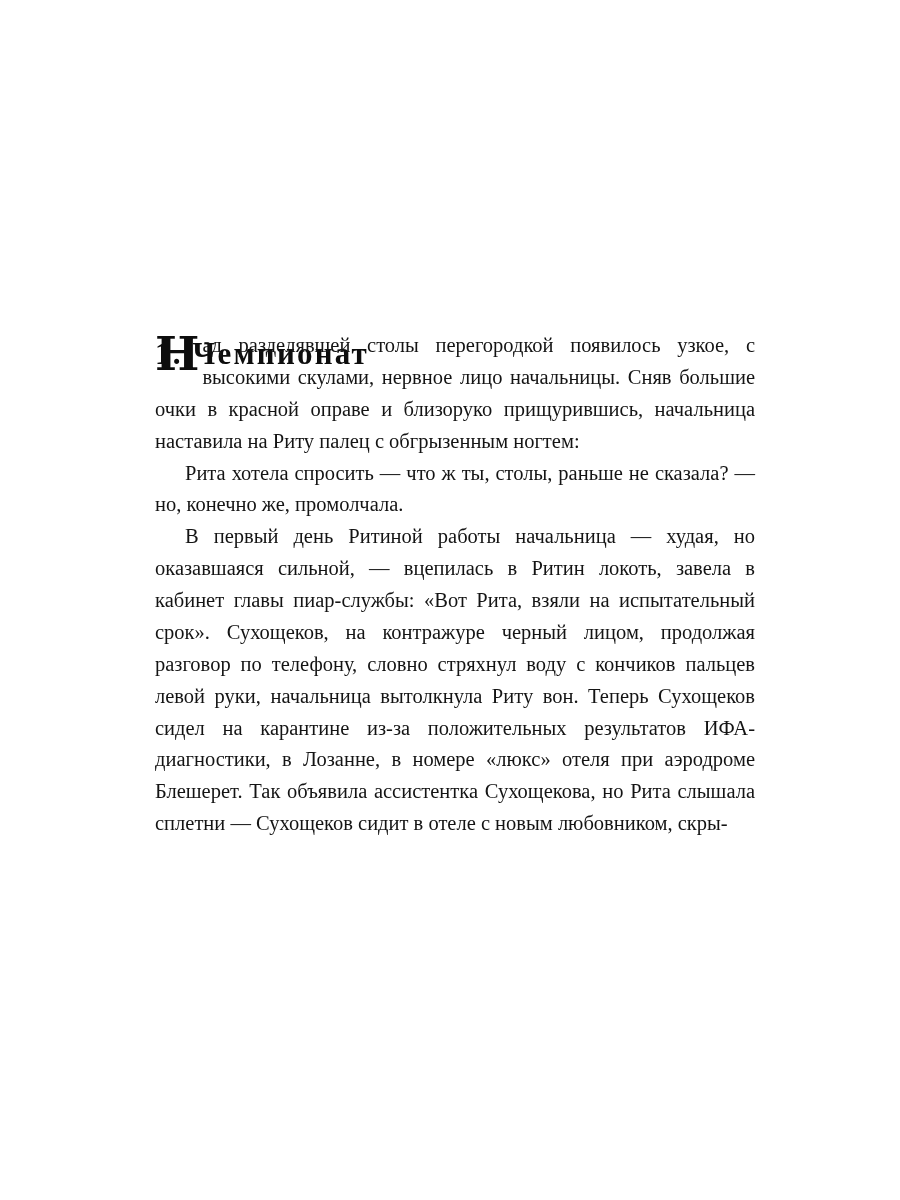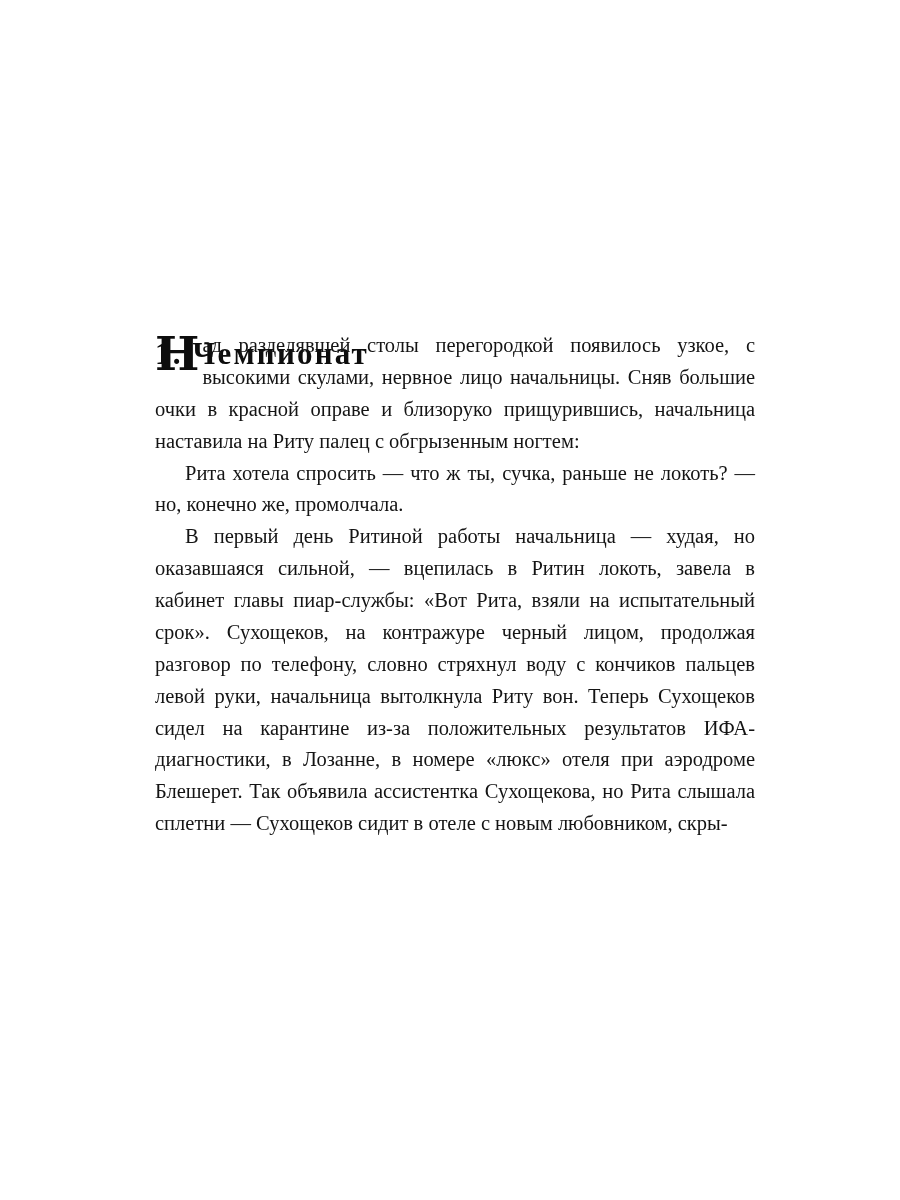--- a/index.html
+++ b/index.html
@@ -80,20 +80,20 @@
   <h1 class="chapter-title" style="position: absolute; left: 155px; top: 332px; width: 600px;">
     <span class="line line-1">1. Чемпионат</span>
   </h1>
 
   <div class="content">
     <div class="body-text">
 
       <p class="dropcap-para"><span class="dropcap">Н</span><span>ад разделявшей столы перегородкой появилось узкое, с высокими скулами, нервное лицо начальницы. Сняв большие очки в красной оправе и близоруко прищурившись, начальница наставила на Риту палец с обгрызенным ногтем:</span></p>
 
 
-      <p class="indent">Рита хотела спросить — что ж ты, сучка, раньше не локоть? — но, конечно же, промолчала.</p>
+      <p class="indent">Рита хотела спросить — что ж ты, столы, раньше не сказала? — но, конечно же, промолчала.</p>
 
       <p class="indent">В первый день Ритиной работы начальница — худая, но оказавшаяся сильной, — вцепилась в Ритин локоть, завела в кабинет главы пиар-службы: «Вот Рита, взяли на испытательный срок». Сухощеков, на контражуре черный лицом, продолжая разговор по телефону, словно стряхнул воду с кончиков пальцев левой руки, начальница вытолкнула Риту вон. Теперь Сухощеков сидел на карантине из-за положительных результатов ИФА-диагностики, в Лозанне, в номере «люкс» отеля при аэродроме Блешерет. Так объявила ассистентка Сухощекова, но Рита слышала сплетни — Сухощеков сидит в отеле с новым любовником, скры-</p>
 
     </div>
   </div>
 
 </div>
 
 </body></html>

